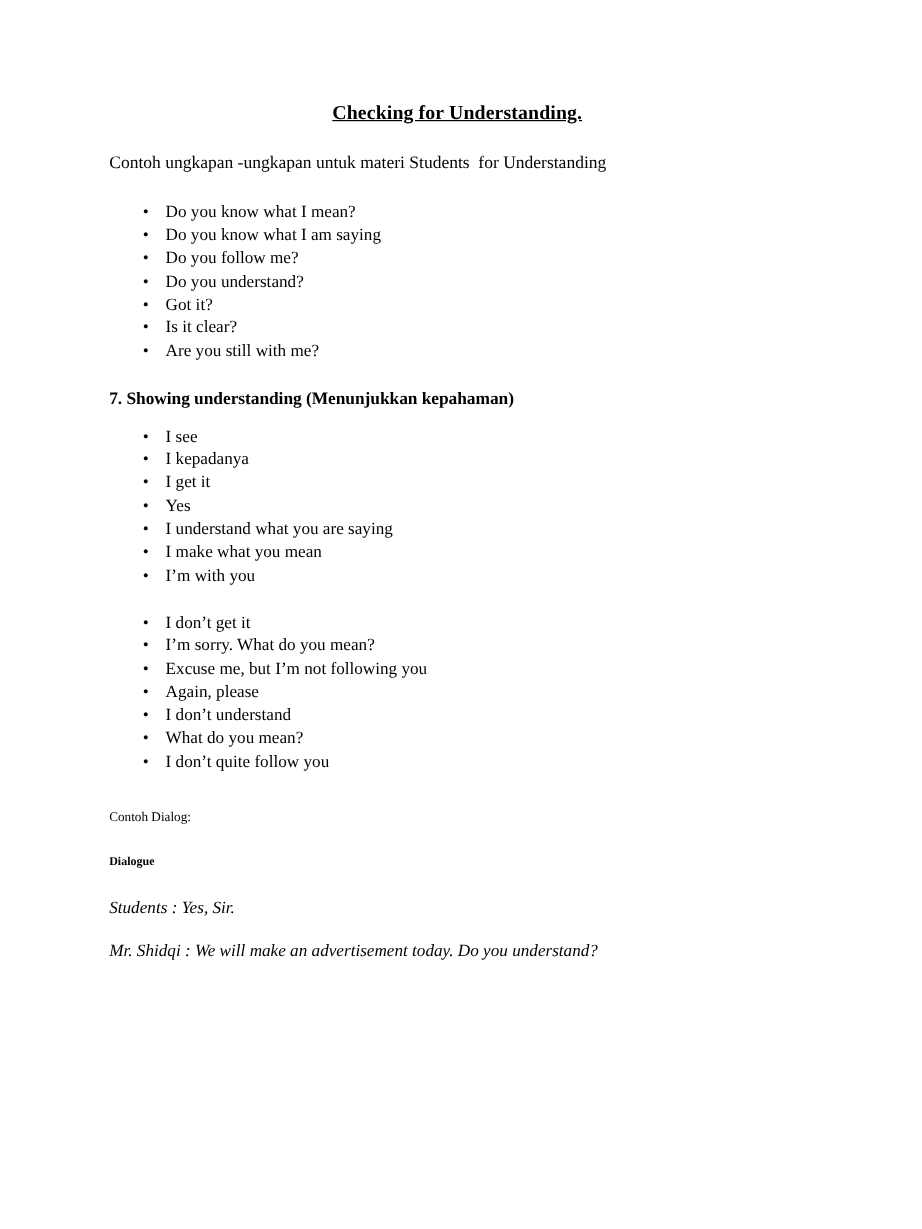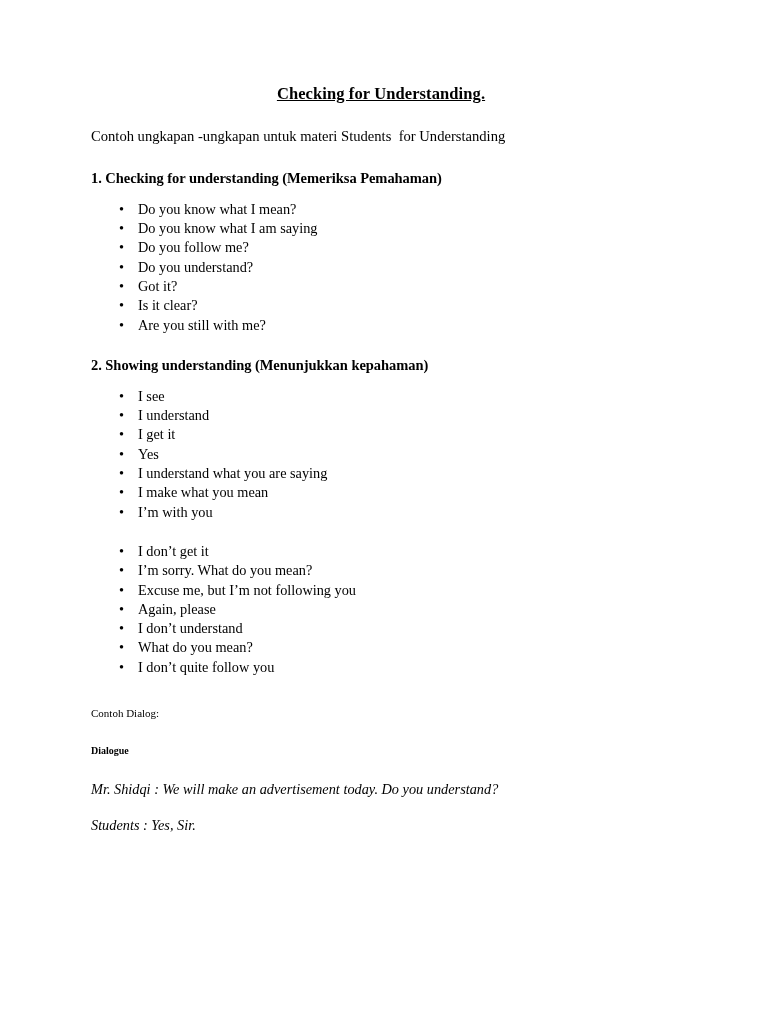--- a/index.html
+++ b/index.html
@@ -112,35 +112,34 @@
 <body>
 
 <div class="page">
   <div class="content">
 
     <h1 class="doc-title">Checking for Understanding.</h1>
 
 
     <p class="lead-line">Contoh ungkapan -ungkapan untuk materi Students  for Understanding</p>
 
-    <h2 class="section-heading">1. Checking for understanding (Memeriksa Pemahaman)</h2>
     <ul class="bullets">
       <li><span class="dot">•</span><span>Do you know what I mean?</span></li>
       <li><span class="dot">•</span><span>Do you know what I am saying</span></li>
       <li><span class="dot">•</span><span>Do you follow me?</span></li>
       <li><span class="dot">•</span><span>Do you understand?</span></li>
       <li><span class="dot">•</span><span>Got it?</span></li>
       <li><span class="dot">•</span><span>Is it clear?</span></li>
       <li><span class="dot">•</span><span>Are you still with me?</span></li>
     </ul>
 
-    <h2 class="section-heading">2. Showing understanding (Menunjukkan kepahaman)</h2>
+    <h2 class="section-heading">7. Showing understanding (Menunjukkan kepahaman)</h2>
     <ul class="bullets">
       <li><span class="dot">•</span><span>I see</span></li>
-      <li><span class="dot">•</span><span>I understand</span></li>
+      <li><span class="dot">•</span><span>I kepadanya</span></li>
       <li><span class="dot">•</span><span>I get it</span></li>
       <li><span class="dot">•</span><span>Yes</span></li>
       <li><span class="dot">•</span><span>I understand what you are saying</span></li>
       <li><span class="dot">•</span><span>I make what you mean</span></li>
       <li><span class="dot">•</span><span>I’m with you</span></li>
     </ul>
 
     <ul class="bullets">
       <li><span class="dot">•</span><span>I don’t get it</span></li>
       <li><span class="dot">•</span><span>I’m sorry. What do you mean?</span></li>
@@ -150,17 +149,17 @@
       <li><span class="dot">•</span><span>What do you mean?</span></li>
       <li><span class="dot">•</span><span>I don’t quite follow you</span></li>
     </ul>
 
     <div class="spacer-sm"></div>
 
     <p class="contoh-dialog">Contoh Dialog:</p>
 
     <h2 class="dialogue-heading">Dialogue</h2>
 
+    <p class="dialogue-line">Students : Yes, Sir.</p>
     <p class="dialogue-line">Mr. Shidqi : We will make an advertisement today. Do you understand?</p>
-    <p class="dialogue-line">Students : Yes, Sir.</p>
 
   </div>
 </div>
 
 </body></html>

